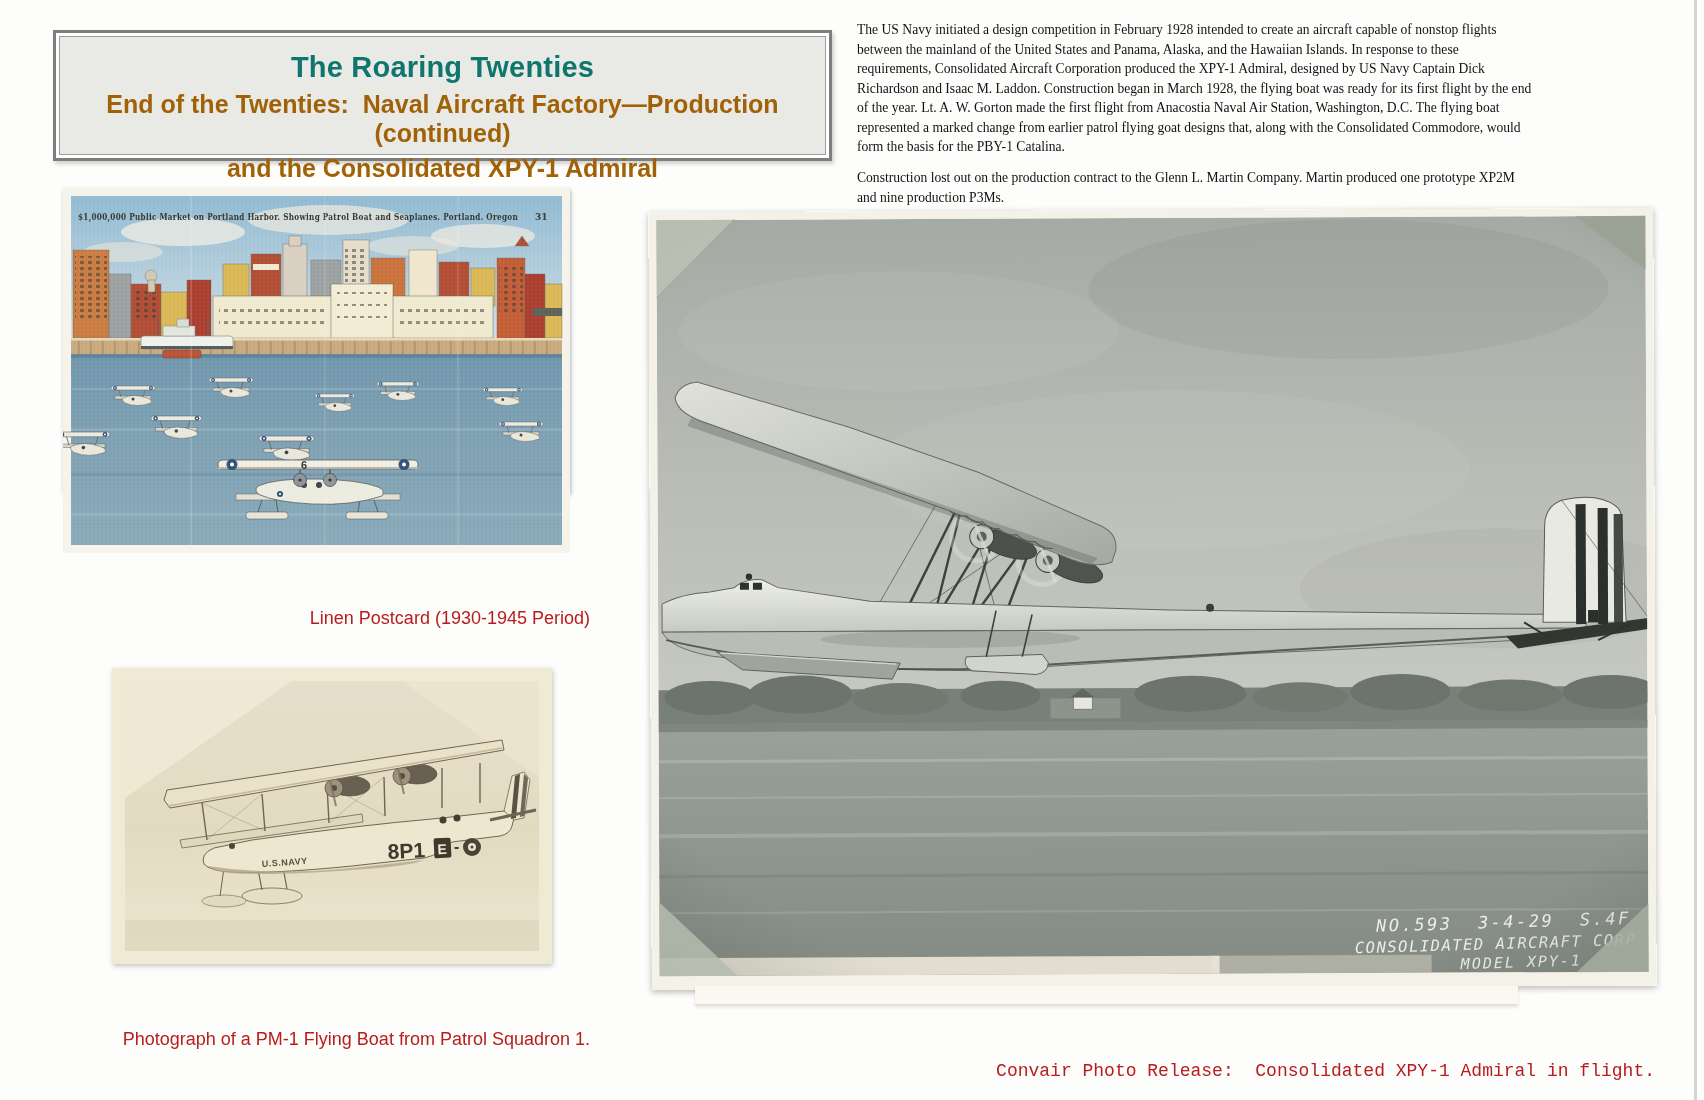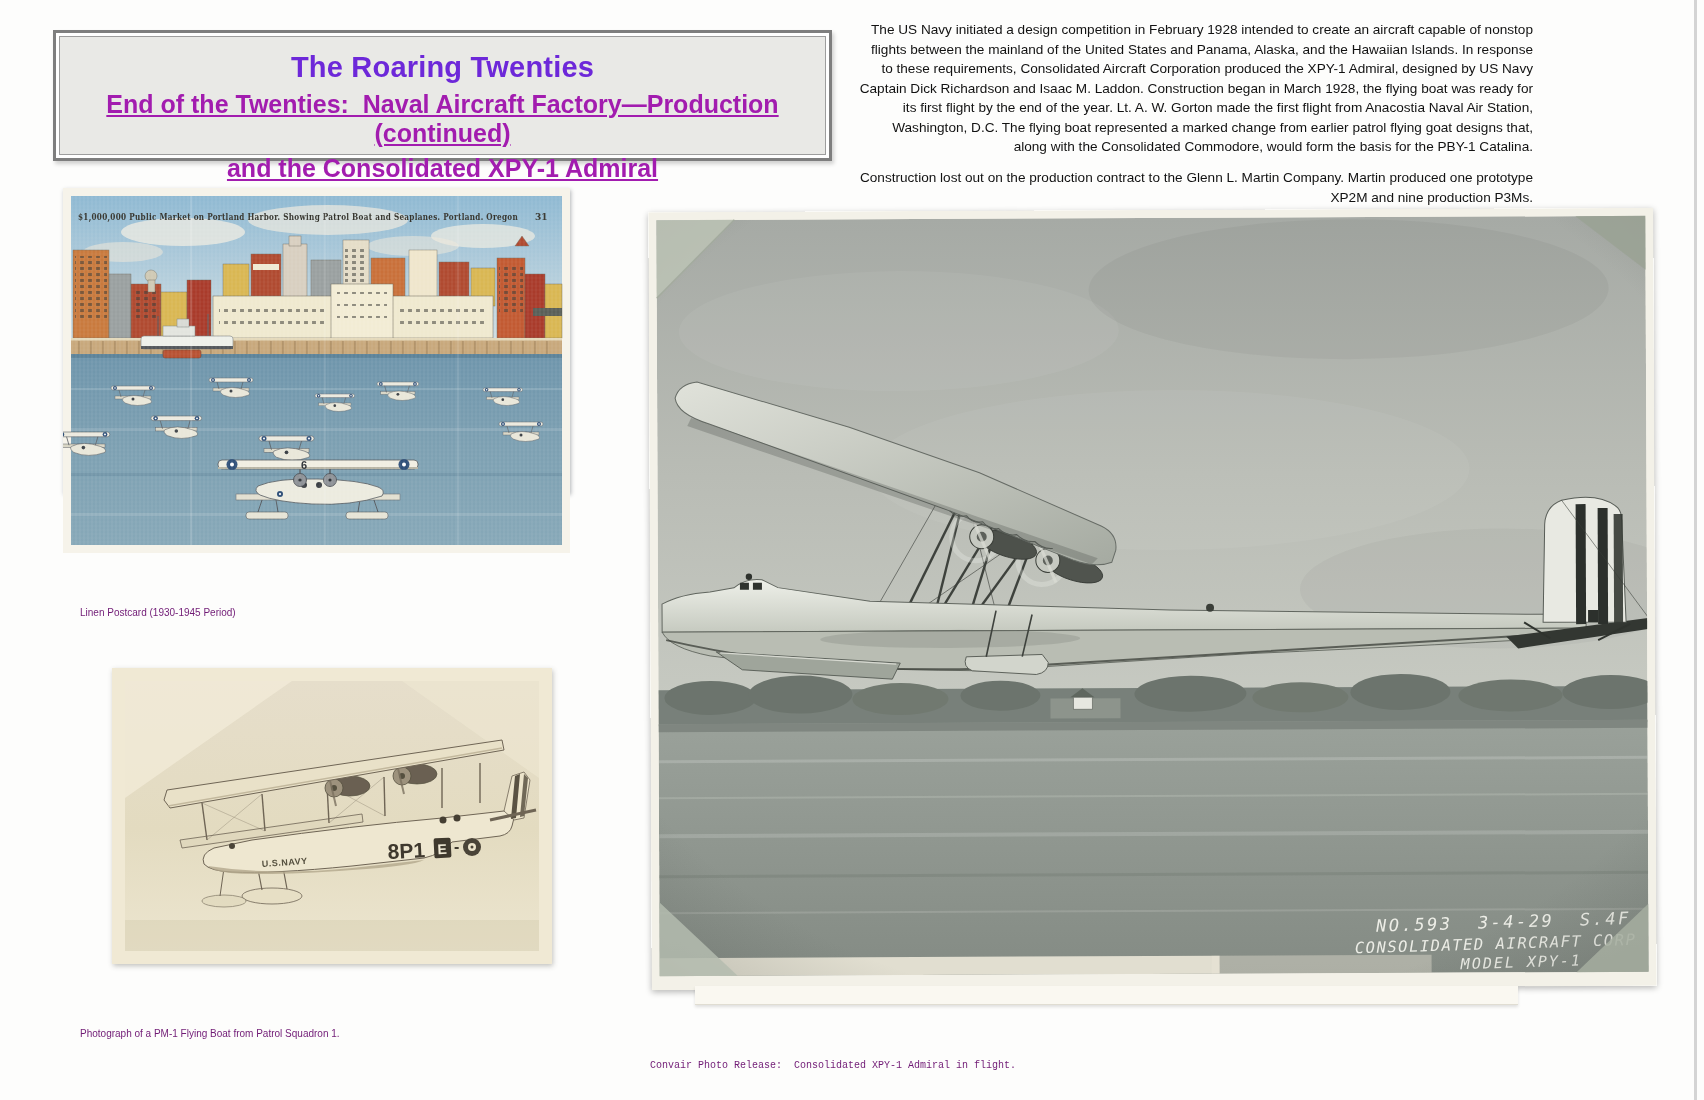--- a/index.html
+++ b/index.html
@@ -14,36 +14,36 @@
     left:53px;top:30px;width:779px;height:131px;
     border:3px solid #7e7e7e;background:#ffffff;
     box-shadow:2px 3px 4px rgba(0,0,0,.18);
     padding:3px;box-sizing:border-box;
   }
   .title-inner{
     width:100%;height:100%;border:1px solid #9d9d9d;background:#e9e9e6;
     box-sizing:border-box;display:flex;flex-direction:column;align-items:center;
     justify-content:center;gap:6px;text-align:center;
   }
-  .title-line-1{font-size:29px;font-weight:bold;letter-spacing:.2px;color:#6d28d9;margin-top:42px;}
-  .title-line-2{font-size:25px;font-weight:bold;color:#a21caf;text-decoration:underline;}
+  .title-line-1{font-size:29px;font-weight:bold;letter-spacing:.2px;color:#0f766e;margin-top:42px;}
+  .title-line-2{font-size:25px;font-weight:bold;color:#a16207;}
 
   
-  .intro{left:857px;top:20px;width:676px;text-align:right;}
+  .intro{left:857px;top:20px;width:676px;text-align:left;font-family:Liberation Serif, serif;}
   .intro p{margin:0 0 11px 0;font-size:13.6px;line-height:1.44;color:#121212;}
 
   
   figure{margin:0;padding:0;}
   .postcard{left:63px;top:188px;width:507px;height:305px;box-shadow:1px 2px 4px rgba(40,50,60,.35);text-decoration:underline;}
   .pm1{left:112px;top:668px;width:440px;height:296px;box-shadow:1px 2px 5px rgba(60,60,50,.3);}
   .xpy1{left:650px;top:210px;width:1005px;height:778px;transform:rotate(-0.25deg);box-shadow:0 2px 6px rgba(0,0,0,.28);}
   .under-strip{left:695px;top:986px;width:823px;height:18px;background:#faf8f1;border-bottom:1px solid #e0ddd2;box-shadow:0 2px 3px rgba(0,0,0,.12);}
 
   
-  .caption{font-size:10px;line-height:1.55;color:#701a75;text-align:left;}
+  .caption{font-size:18px;line-height:1.55;color:#b91c1c;text-align:right;}
   .cap-postcard{left:80px;top:605px;width:510px;}
   .cap-pm1{left:80px;top:1026px;width:510px;}
   .cap-xpy1{left:650px;top:1058px;width:1005px;font-family:Liberation Mono, monospace;}
 
   .edge-line{left:1694px;top:0;width:3px;height:1100px;background:#d4d4d4;}
   svg{display:block;}
 </style>
 </head>
 <body>
 

